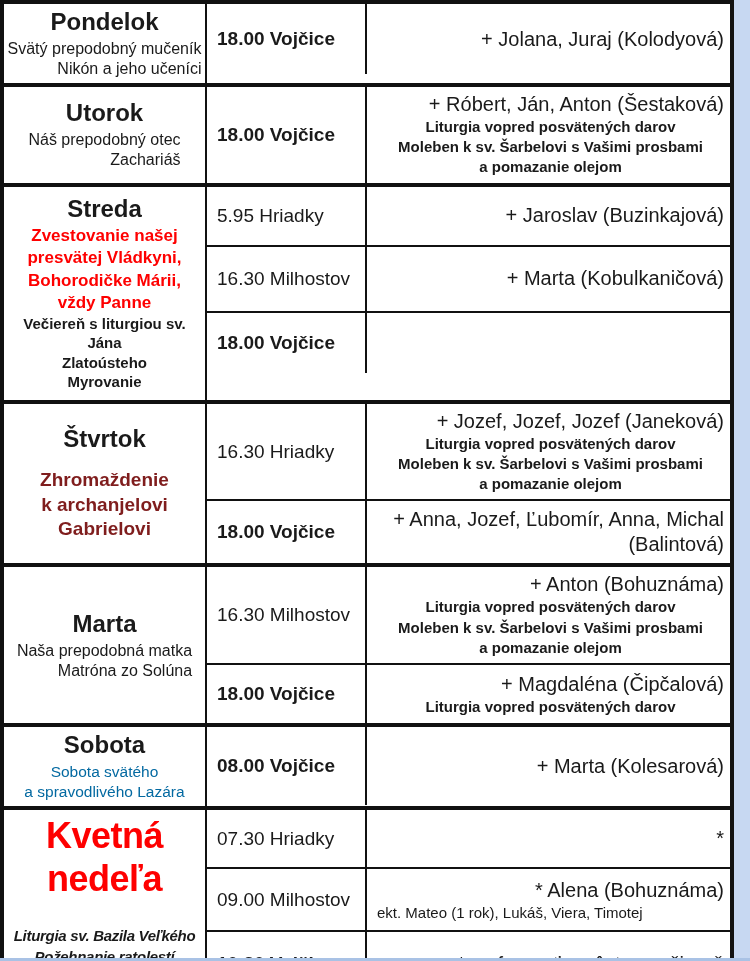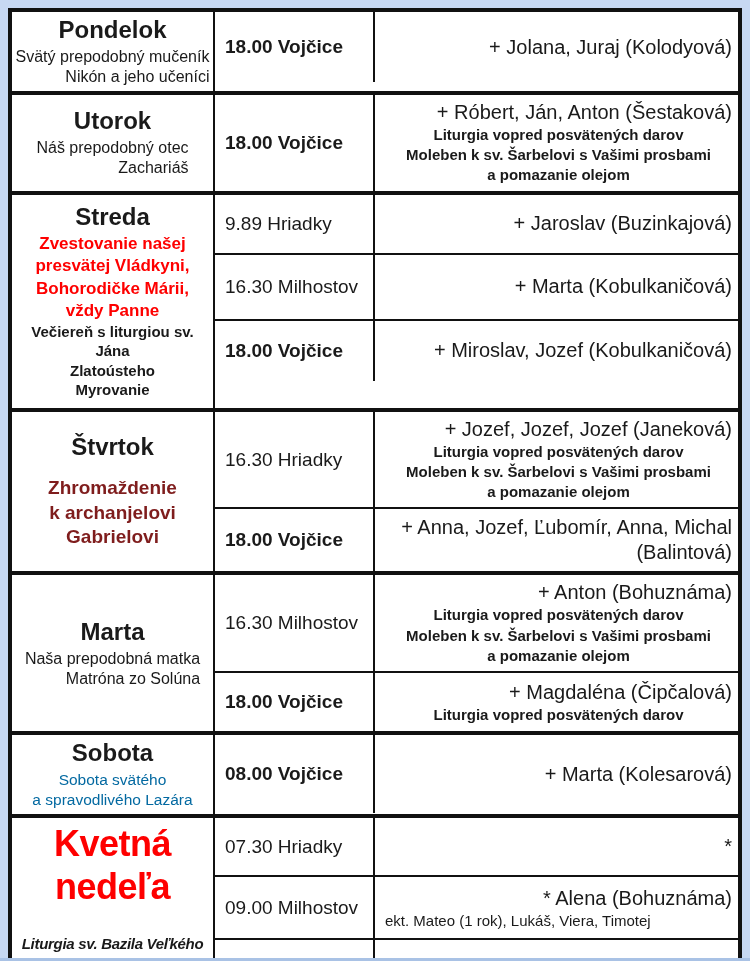--- a/index.html
+++ b/index.html
@@ -1,21 +1,20 @@
 <!DOCTYPE html>
 <html><head>
 <meta charset="utf-8">
 <style>
   * { margin:0; padding:0; box-sizing:border-box; }
   html,body { background:#c7d8f2; }
   .page {
     position:relative;
     width:750px; height:961px;
     background:#c7d8f2;
-    padding:8px;
     font-family:"Liberation Sans", sans-serif;
     color:#1a1a1a;
     overflow:hidden;
   }
   .board {
     width:734px;
     background:#ffffff;
     border:4px solid #111111;
   }
   .day-section { display:flex; border-top:4px solid #111111; }
@@ -110,36 +109,33 @@
 presvätej Vládkyni,
 Bohorodičke Márii,
 vždy Panne</div>
         <div class="spacer"></div>
         <div class="day-desc-bold">Večiereň s liturgiou sv. Jána
 Zlatoústeho
 Myrovanie</div>
       </div>
       <div class="rows">
         <div class="sched-row" style="min-height:58px">
-          <div class="time-cell">9.89 Hriadky</div>
+          <div class="time-cell">5.95 Hriadky</div>
           <div class="intent-cell">
             <div class="intent-text">+ Jaroslav (Buzinkajová)</div>
           </div>
         </div>
         <div class="sched-row" style="min-height:66px">
           <div class="time-cell">16.30 Milhostov</div>
           <div class="intent-cell">
             <div class="intent-text">+ Marta (Kobulkaničová)</div>
           </div>
         </div>
         <div class="sched-row" style="min-height:62px">
           <div class="time-cell time-bold">18.00 Vojčice</div>
-          <div class="intent-cell">
-            <div class="intent-text">+ Miroslav, Jozef (Kobulkaničová)</div>
-          </div>
         </div>
       </div>
     </section>
 
     <section class="day-section">
       <div class="day-cell">
         <div class="day-title">Štvrtok</div>
         <div class="day-desc-green">Zhromaždenie
 k archanjelovi Gabrielovi</div>
       </div>

